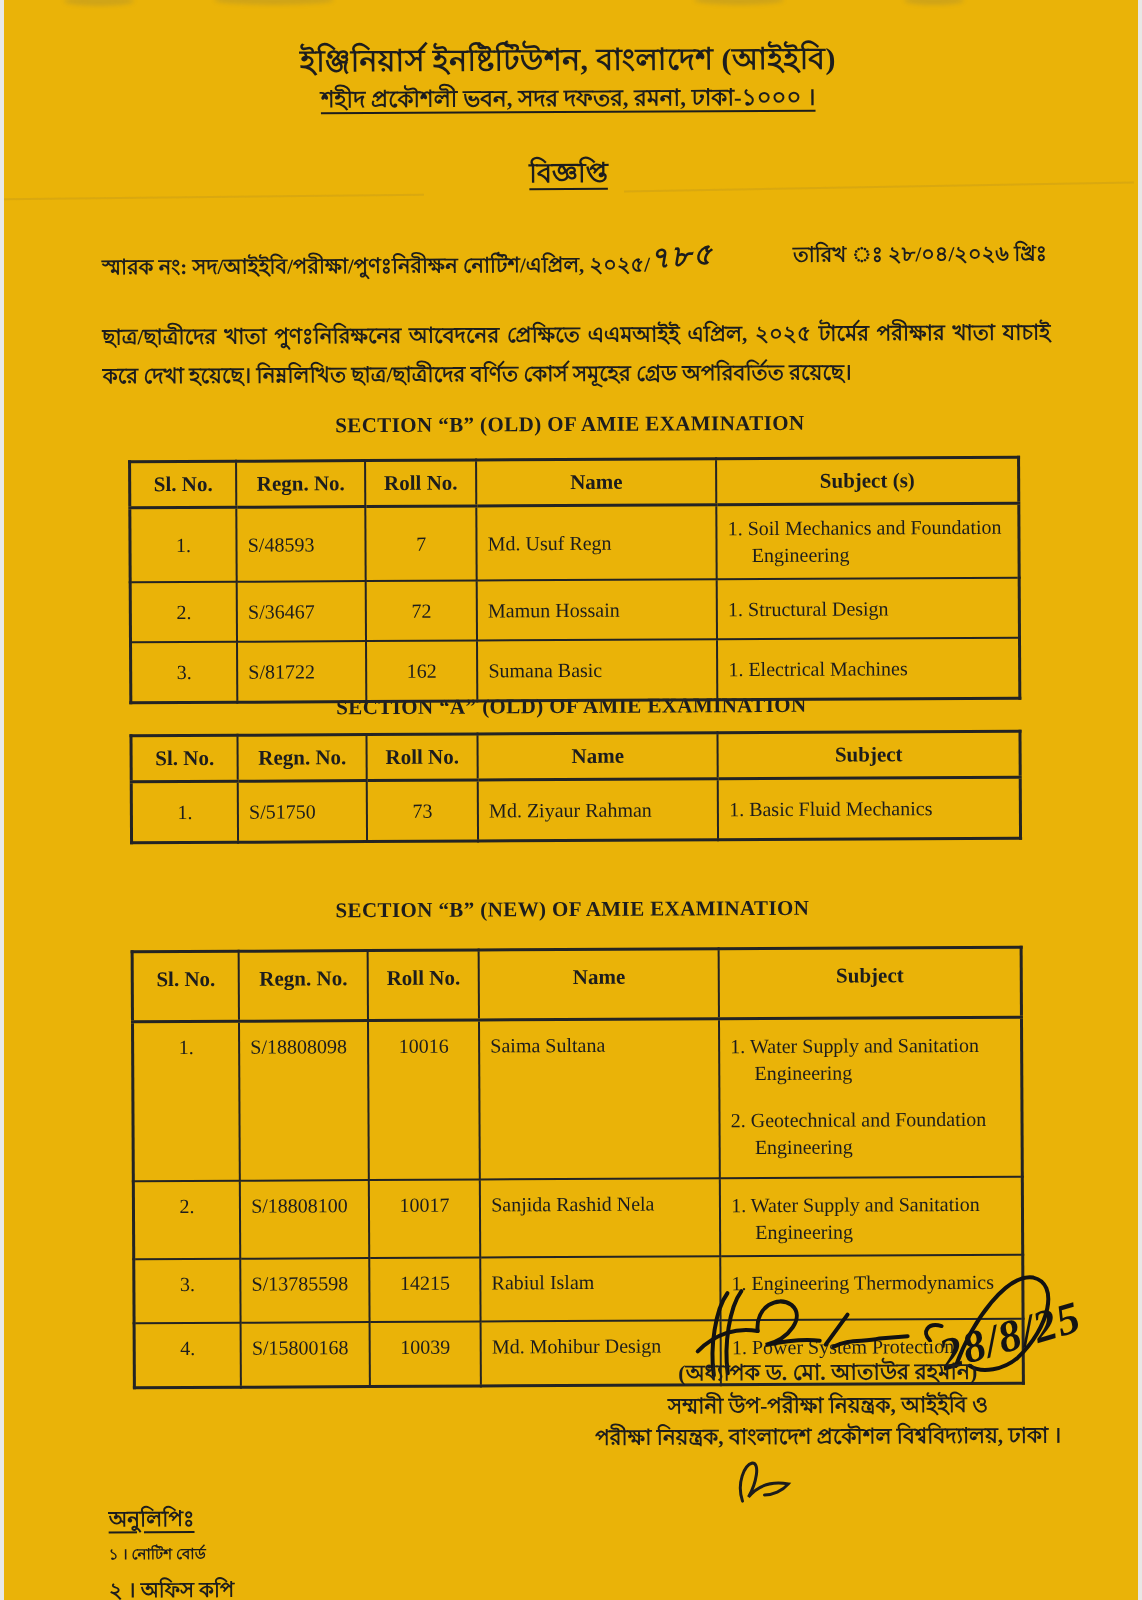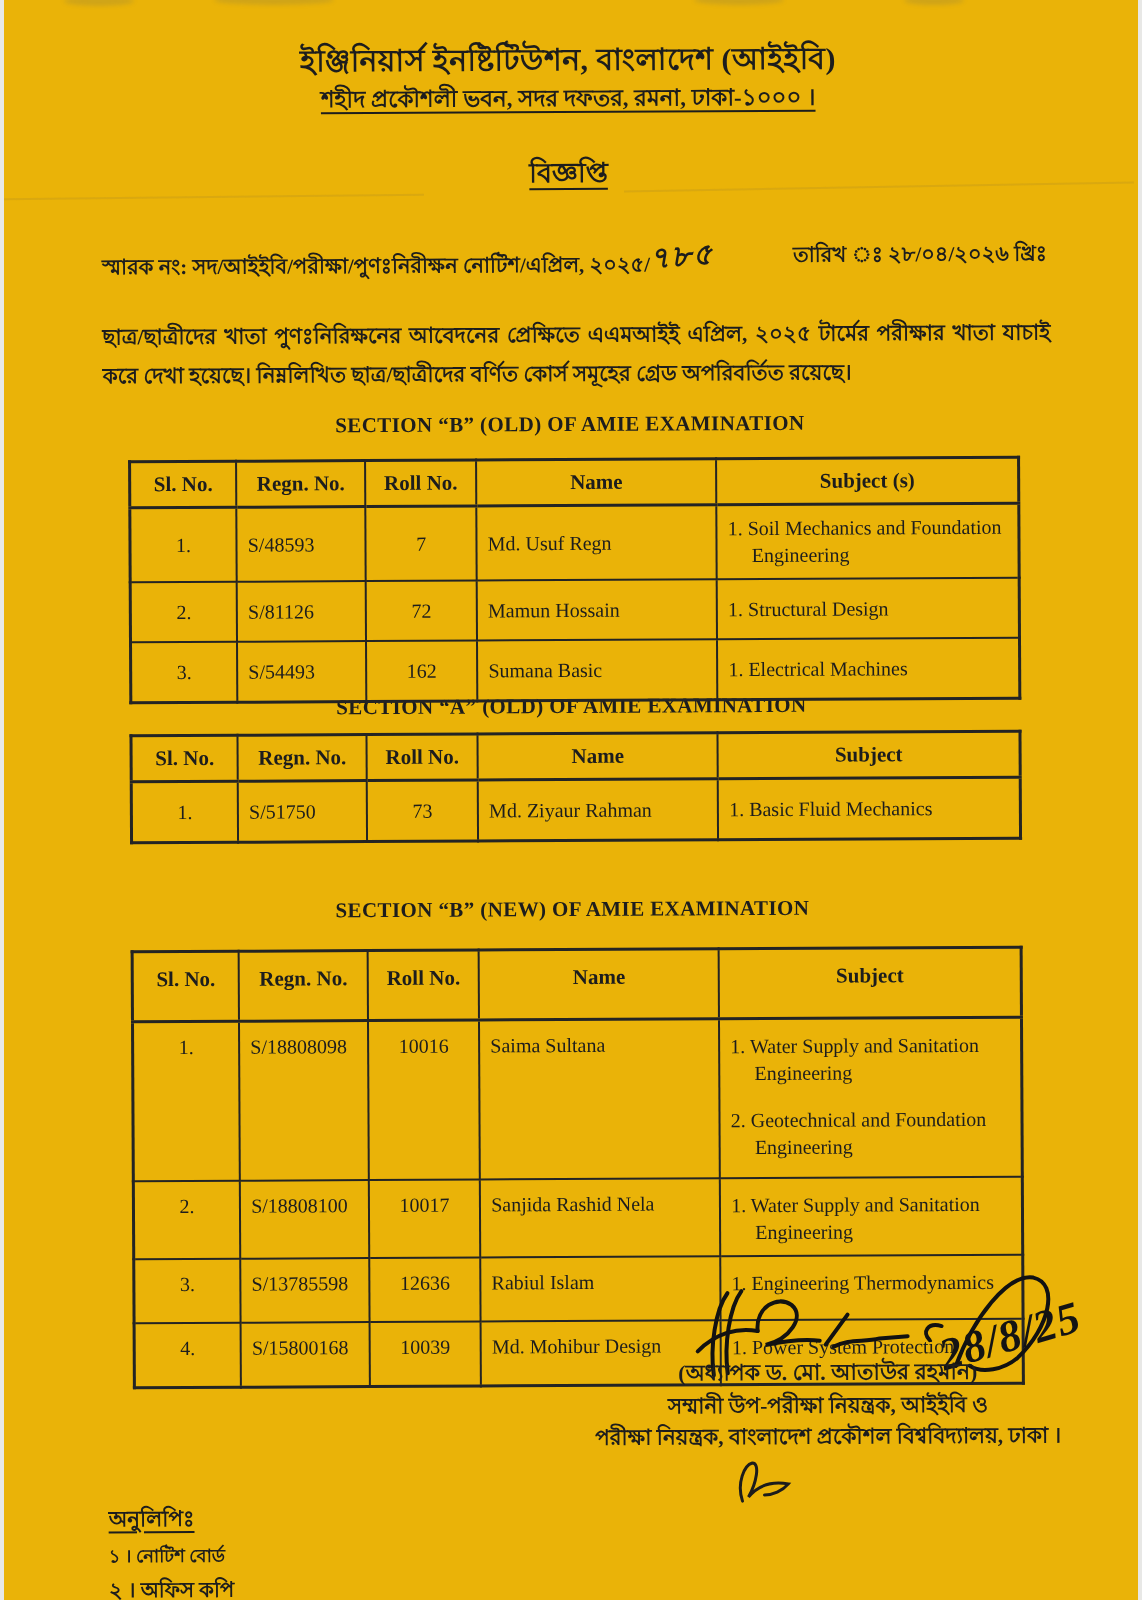--- a/index.html
+++ b/index.html
@@ -48,21 +48,21 @@
   .tbl-3 .doc-table tbody tr:first-child td { padding-bottom:16px; }
   .sig-svg { left:668px; top:1268px; }
   .sig-date { left:930px; top:1312px; font-size:45px; font-weight:700; font-style:italic;
     transform:rotate(-16deg); letter-spacing:1px; color:#141414; }
   .sig-name { top:1356px; left:610px; width:420px; font-size:22px; font-weight:700; text-align:center; }
   .sig-role1 { top:1390px; left:610px; width:420px; font-size:21.5px; font-weight:700; text-align:center; }
   .sig-role2 { top:1421px; left:545px; width:550px; font-size:21.5px; font-weight:700; text-align:center; }
   .init-svg { left:718px; top:1456px; }
   .dist-head { top:1500px; left:100px; font-size:21.5px; font-weight:700;
     text-decoration:underline; text-underline-offset:5px; }
-  .dist-item-1 { top:1540px; left:100px; font-size:18px; font-weight:700; }
+  .dist-item-1 { top:1540px; left:100px; font-size:15px; font-weight:700; }
   .dist-item-2 { top:1572px; left:100px; font-size:21px; font-weight:700; }
   .streak { position:absolute; background:rgba(80,80,80,0.10); height:2px; }
   .smudge { position:absolute; background:rgba(70,85,110,0.16); filter:blur(2px); border-radius:50%; }
 </style>
 </head>
 <body>
 
 <div class="page">
 
   <div class="smudge" style="left:60px;top:-4px;width:70px;height:10px;"></div>
@@ -114,30 +114,30 @@
               <td class="cell-sl">1.</td>
               <td class="cell-regn">S/48593</td>
               <td class="cell-roll">7</td>
               <td class="cell-name">Md. Usuf Regn</td>
               <td class="cell-subject">
                 <div class="subject-line">1. Soil Mechanics and Foundation Engineering</div>
               </td>
             </tr>
             <tr>
               <td class="cell-sl">2.</td>
-              <td class="cell-regn">S/81126</td>
+              <td class="cell-regn">S/36467</td>
               <td class="cell-roll">72</td>
               <td class="cell-name">Mamun Hossain</td>
               <td class="cell-subject">
                 <div class="subject-line">1. Structural Design</div>
               </td>
             </tr>
             <tr>
               <td class="cell-sl">3.</td>
-              <td class="cell-regn">S/54493</td>
+              <td class="cell-regn">S/81722</td>
               <td class="cell-roll">162</td>
               <td class="cell-name">Sumana Basic</td>
               <td class="cell-subject">
                 <div class="subject-line">1. Electrical Machines</div>
               </td>
             </tr>
           </tbody>
         </table>
       </div>
     <div class="tbl-wrap tbl-2">
@@ -205,21 +205,21 @@
               <td class="cell-regn">S/18808100</td>
               <td class="cell-roll">10017</td>
               <td class="cell-name">Sanjida Rashid Nela</td>
               <td class="cell-subject">
                 <div class="subject-line">1. Water Supply and Sanitation Engineering</div>
               </td>
             </tr>
             <tr>
               <td class="cell-sl">3.</td>
               <td class="cell-regn">S/13785598</td>
-              <td class="cell-roll">12636</td>
+              <td class="cell-roll">14215</td>
               <td class="cell-name">Rabiul Islam</td>
               <td class="cell-subject">
                 <div class="subject-line">1. Engineering Thermodynamics</div>
               </td>
             </tr>
             <tr>
               <td class="cell-sl">4.</td>
               <td class="cell-regn">S/15800168</td>
               <td class="cell-roll">10039</td>
               <td class="cell-name">Md. Mohibur Design</td>

